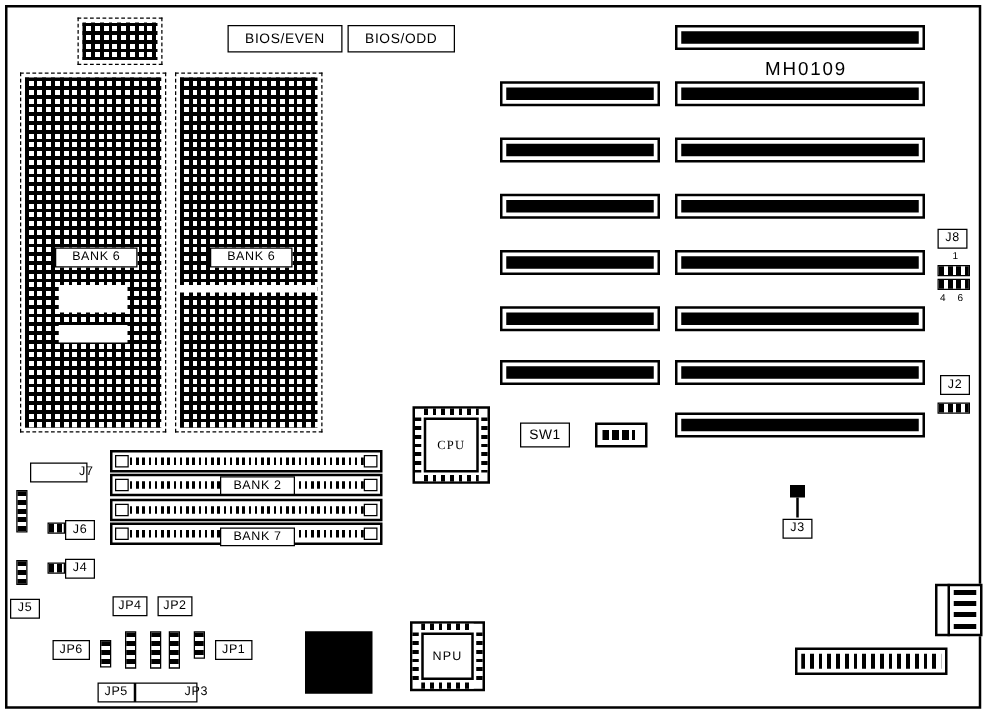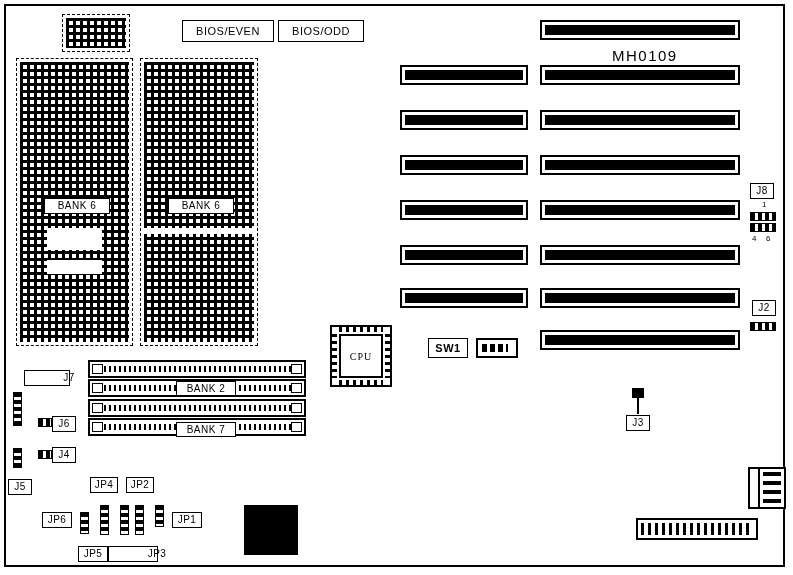--- a/index.html
+++ b/index.html
@@ -288,24 +288,31 @@
   <div class="labelbox" style="left:176px; top:422px; width:60px; height:15px; border:1px solid #000;">BANK 7</div>
 
   <div class="chip" style="left:330px; top:325px; width:62px; height:62px;font-family:Liberation Serif, serif;">
     <div class="pins-h" style="top:0px;"></div>
     <div class="pins-h" style="bottom:0px;"></div>
     <div class="pins-v" style="left:0px;"></div>
     <div class="pins-v" style="right:0px;"></div>
     <div class="core">CPU</div>
   </div>
 
+  <div class="chip" style="left:328px; top:497px; width:60px; height:56px;">
+    <div class="pins-h" style="top:0px;"></div>
+    <div class="pins-h" style="bottom:0px;"></div>
+    <div class="pins-v" style="left:0px;"></div>
+    <div class="pins-v" style="right:0px;"></div>
+    <div class="core">NPU</div>
+  </div>
 
   <div class="solidchip" style="left:244px; top:505px; width:54px; height:50px;"></div>
 
-  <div class="labelbox" style="left:428px; top:338px; width:40px; height:20px; font-size:11px;font-weight:bold;">SW1</div>
+  <div class="labelbox" style="left:416px; top:338px; width:40px; height:20px; font-size:11px;">SW1</div>
   <div class="swbox" style="left:476px; top:338px; width:42px; height:20px;">
     <div class="keys"></div>
   </div>
 
   <div class="labelbox" style="left:750px; top:183px; width:24px; height:16px;">J8</div>
   <div class="tinytext" style="left:762px; top:200px;">1</div>
   <div class="jumper-h" style="left:750px; top:212px; width:26px; height:9px;"></div>
   <div class="jumper-h" style="left:750px; top:223px; width:26px; height:9px;"></div>
   <div class="tinytext" style="left:752px; top:234px;">4</div>
   <div class="tinytext" style="left:766px; top:234px;">6</div>

